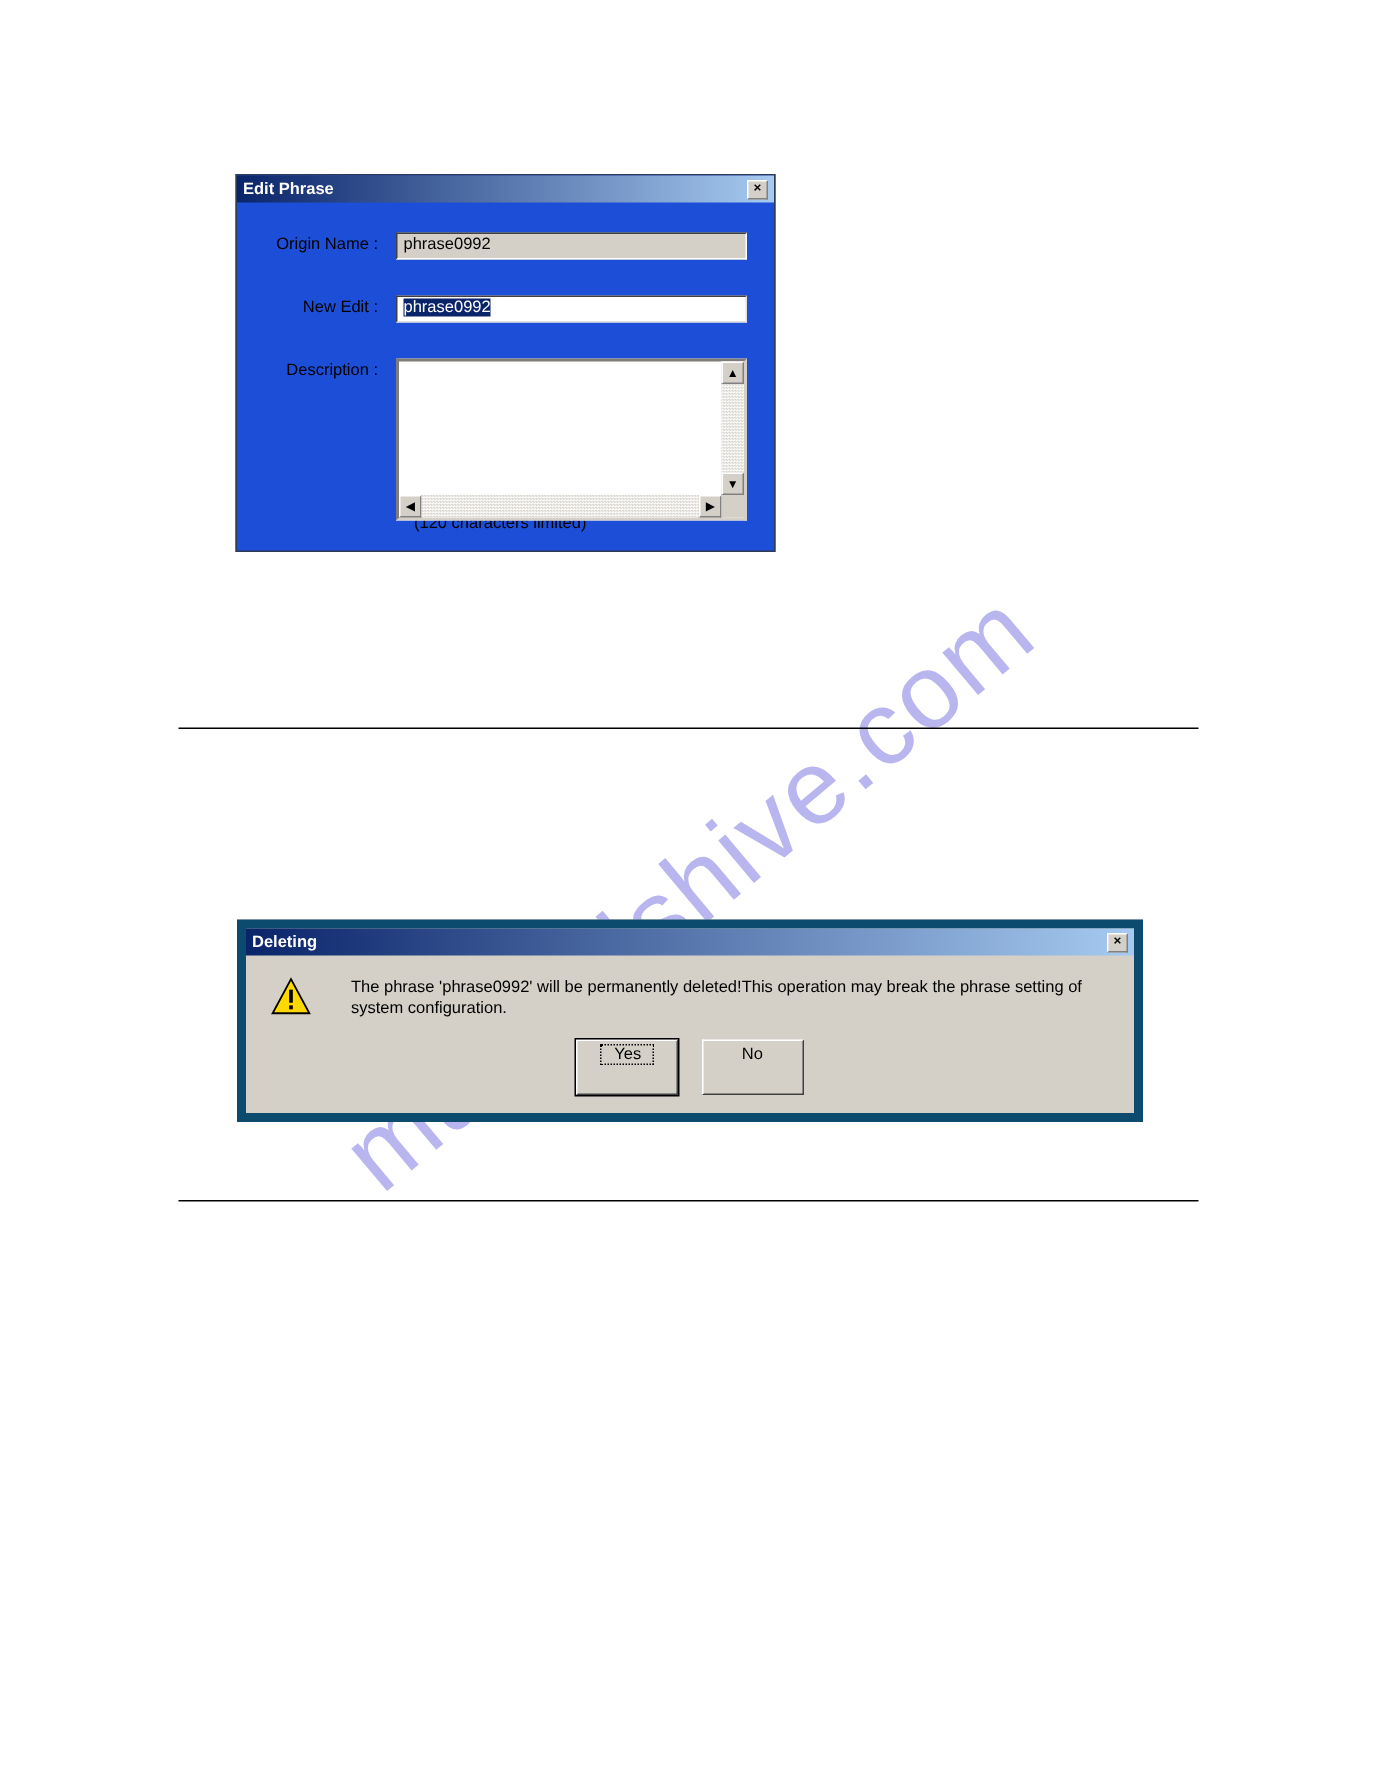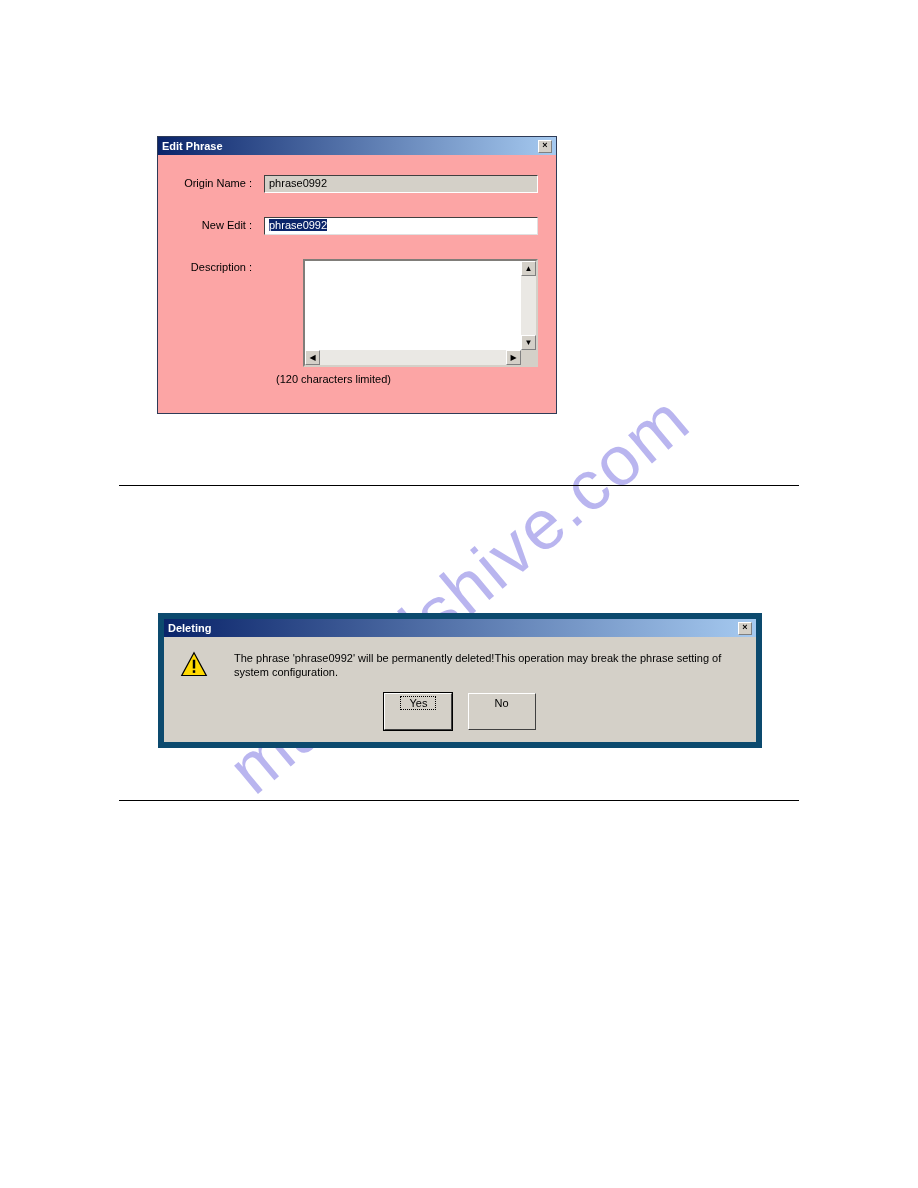--- a/index.html
+++ b/index.html
@@ -20,25 +20,25 @@
     color: rgba(100, 90, 220, 0.45);
     pointer-events: none;
     font-family: Arial, sans-serif;
     letter-spacing: 2px;
     white-space: nowrap;
   }
 
   
   .edit-dialog {
     position: absolute;
-    top: 136px;
+    top: 116px;
     left: 157px;
-    width: 400px;
+    width: 360px;
     border: 1px solid #2e3b57;
-    background: #fca5a5;
+    background: #1d4ed8;
   }
   .titlebar {
     height: 18px;
     background: linear-gradient(to right, #0a246a, #a6caf0);
     color: #fff;
     font-weight: bold;
     font-size: 11px;
     padding: 2px 4px;
     display: flex;
     justify-content: space-between;
@@ -51,21 +51,21 @@
     border: 1px solid #808080;
     border-top-color: #fff;
     border-left-color: #fff;
     color: #000;
     font-size: 9px;
     line-height: 9px;
     text-align: center;
     font-family: Arial, sans-serif;
   }
   .dialog-body {
-    padding: 20px 18px 22px 18px;
+    padding: 20px 18px 6px 18px;
   }
   .row {
     display: flex;
     align-items: flex-start;
     margin-bottom: 24px;
   }
   .row-label {
     width: 88px;
     text-align: right;
     padding-right: 12px;
@@ -220,21 +220,21 @@
     <div class="row">
       <div class="row-label">Origin Name :</div>
       <div class="ro-input">phrase0992</div>
     </div>
 
     <div class="row">
       <div class="row-label">New Edit :</div>
       <div class="text-input"><span class="sel">phrase0992</span></div>
     </div>
 
-    <div class="row" style="margin-bottom:24px;gap:39px;">
+    <div class="row" style="margin-bottom:14px;">
       <div class="row-label">Description :</div>
       <div class="textarea-wrap">
         <div class="textarea-body">
           <div class="textarea-content"></div>
           <div class="scroll-v">
             <div class="scroll-up">▲</div>
             <div class="scroll-track-v"></div>
             <div class="scroll-down">▼</div>
           </div>
         </div>

